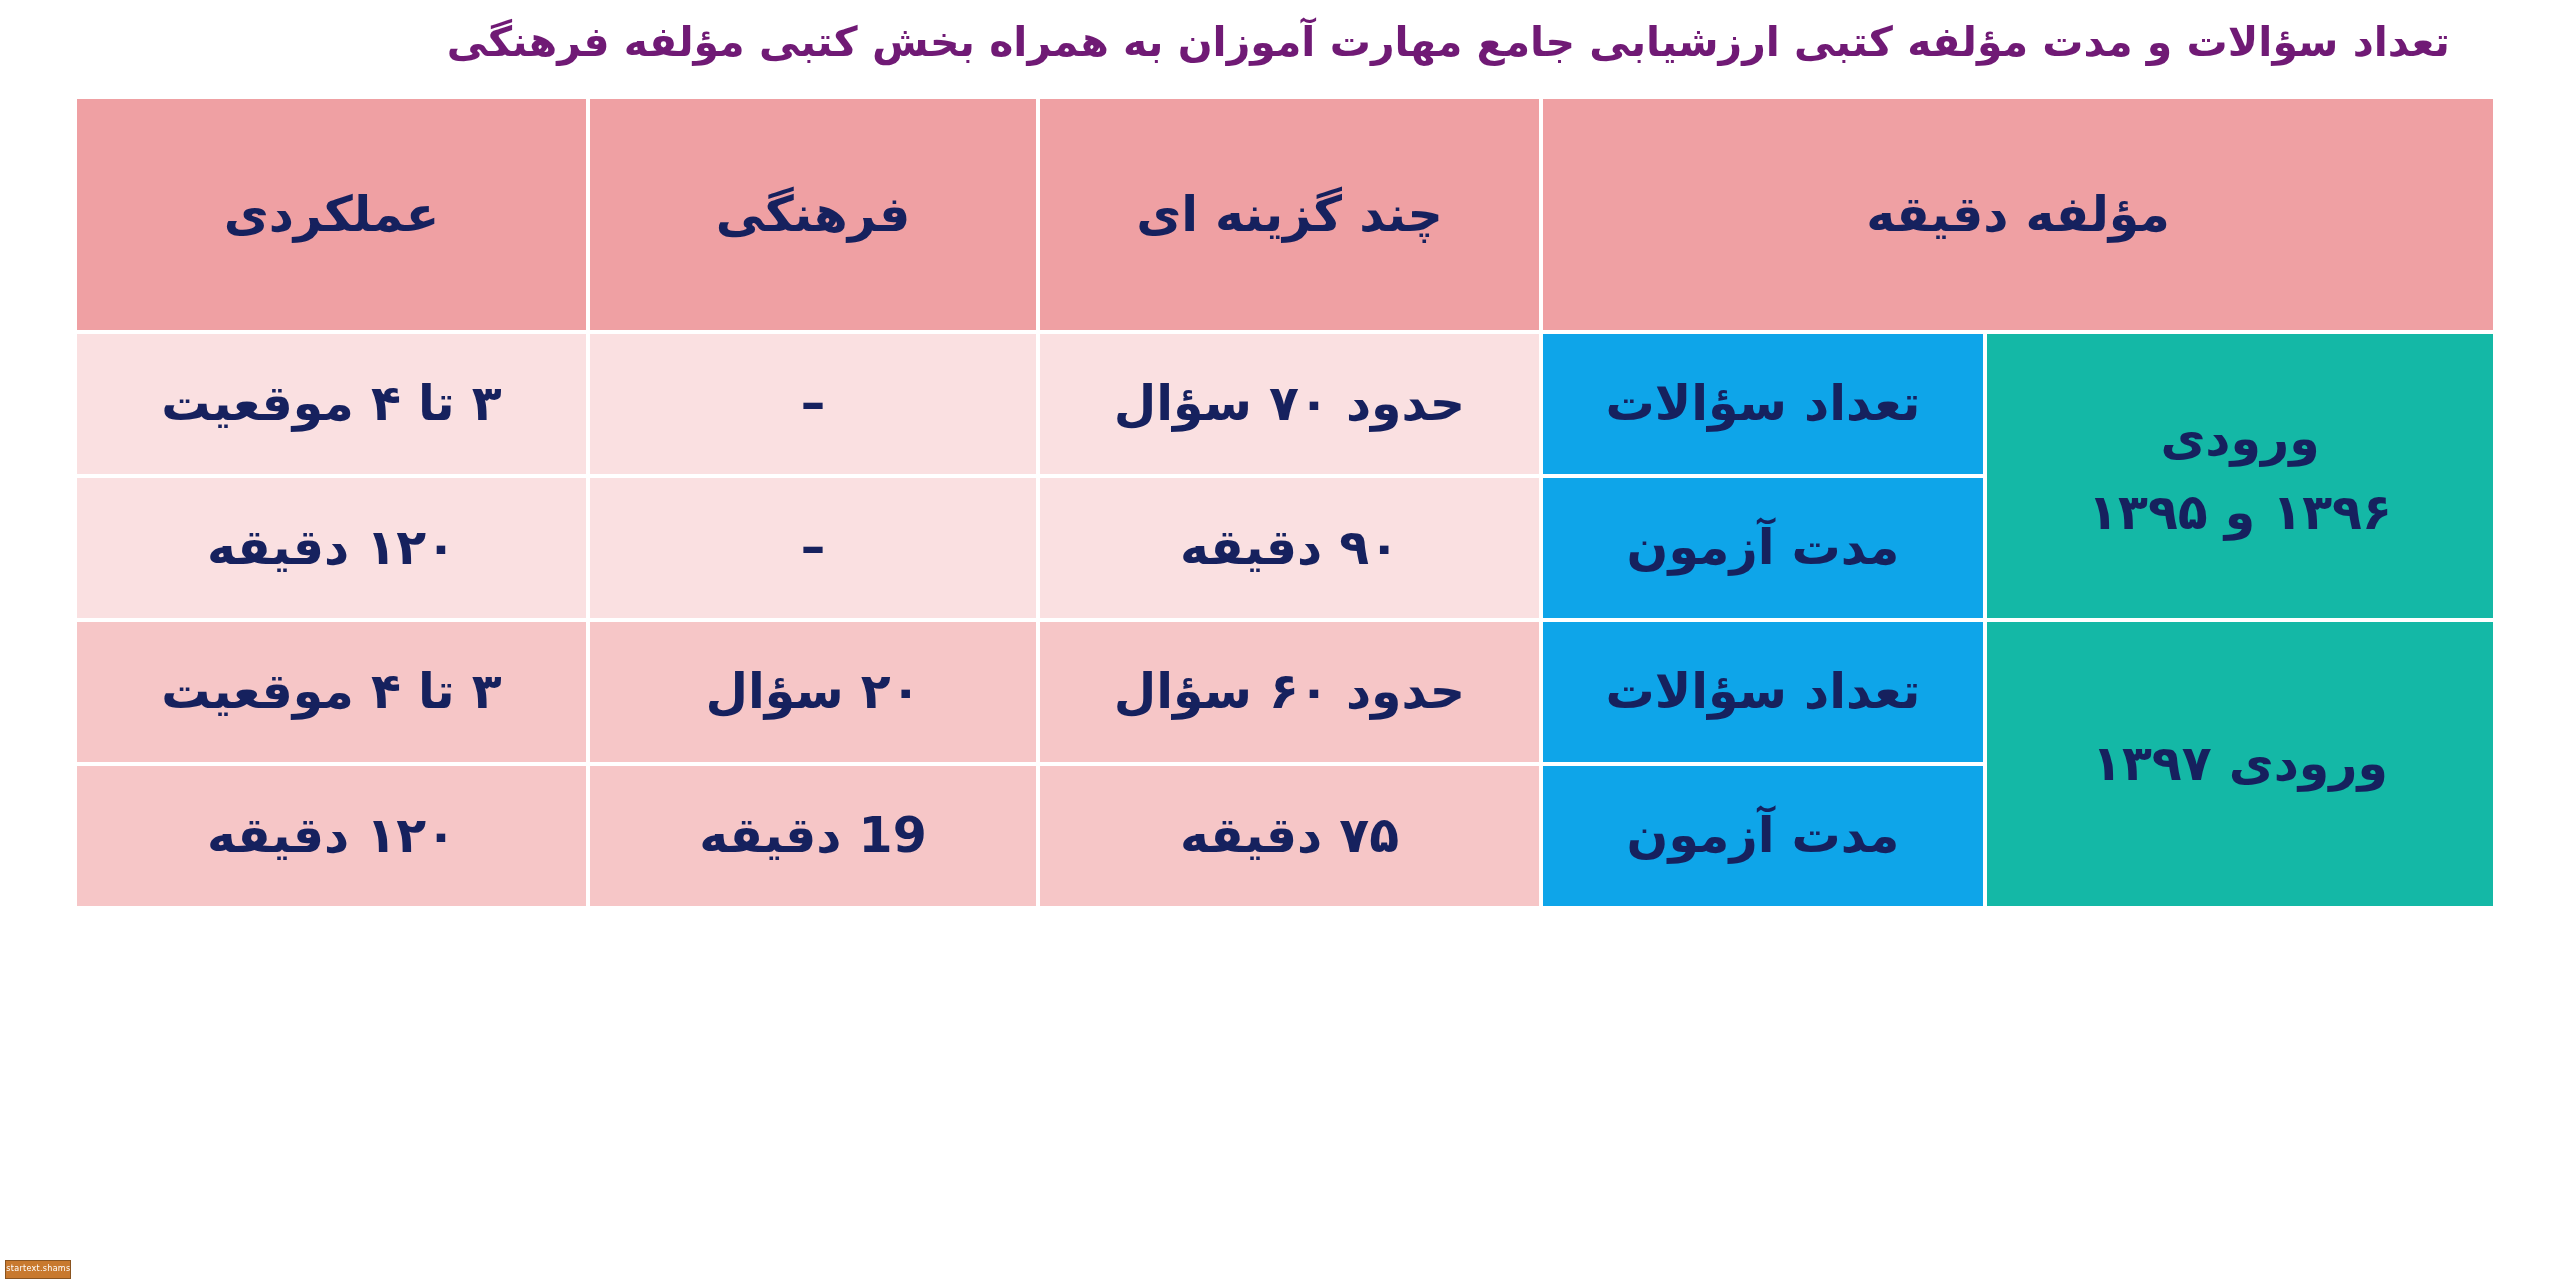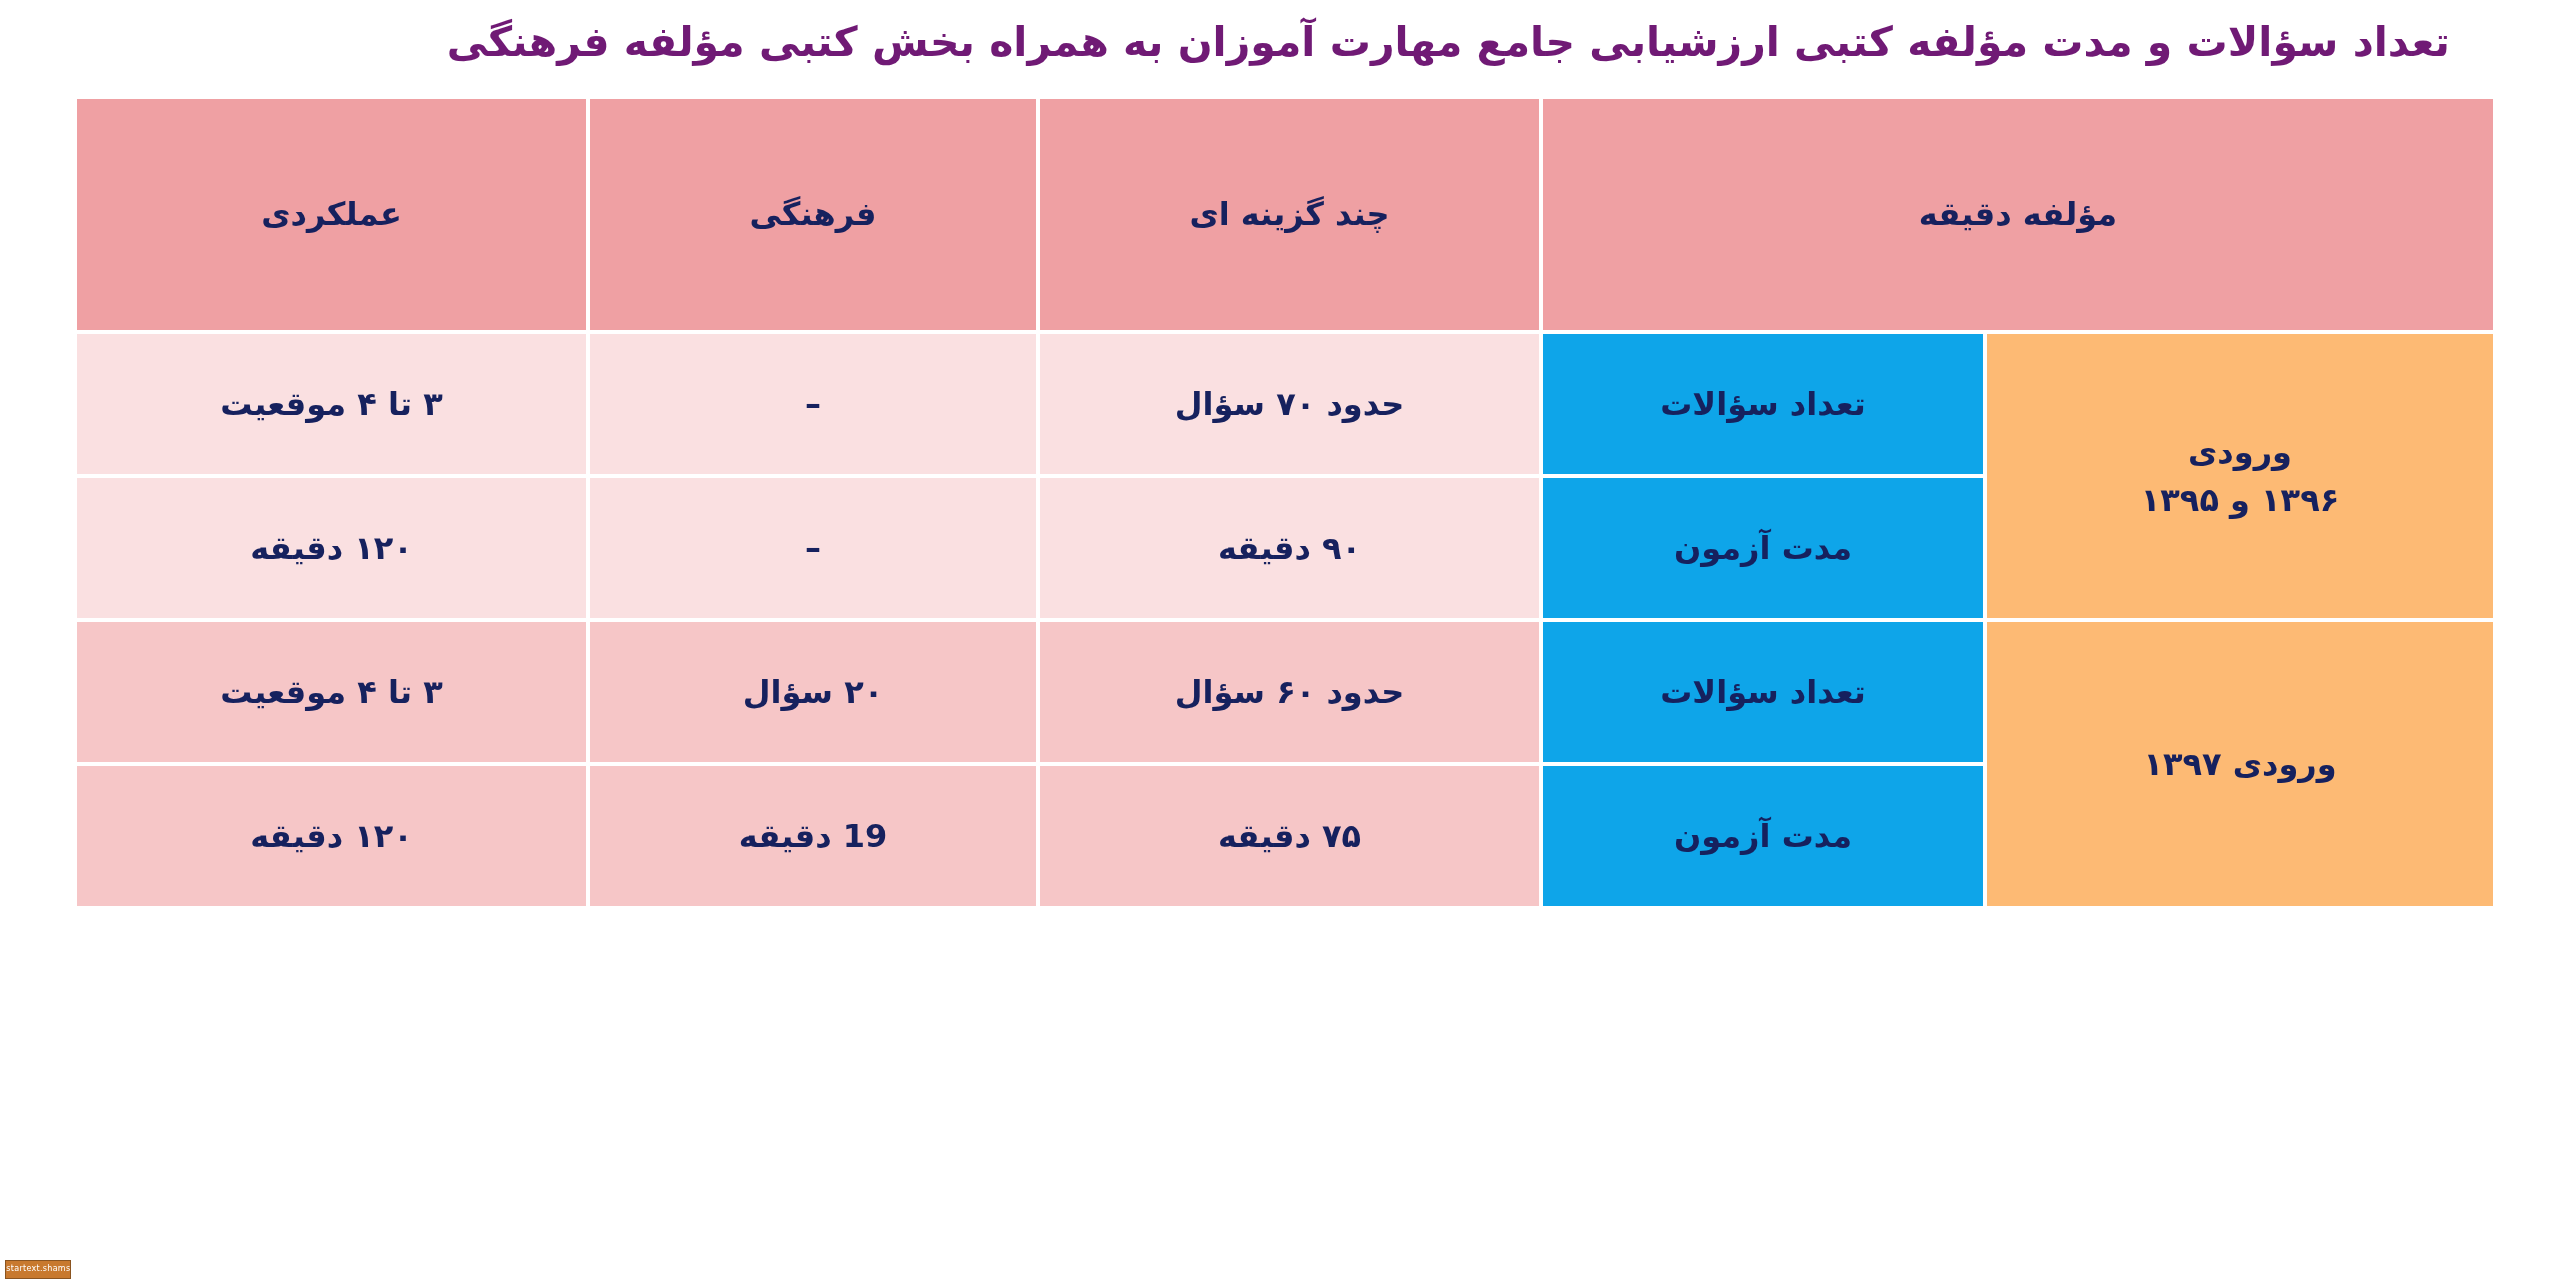--- a/index.html
+++ b/index.html
@@ -44,21 +44,21 @@
     table-layout: fixed;
     margin: 0 auto;
   }
 
   table.main td, table.main th {
     border: 4px solid #ffffff;
     text-align: center;
     vertical-align: middle;
     font-weight: bold;
     color: #16215e;
-    font-size: 32px;
+    font-size: 49px;
     padding: 6.6px 5.3px;
     box-sizing: border-box;
   }
 
   
   col.c-group { width: 510px; }
   col.c-label { width: 444px; }
   col.c-multi { width: 503px; }
   col.c-cult  { width: 450px; }
   col.c-func  { width: 513px; }
@@ -68,21 +68,21 @@
     height: 235px;
     font-size: 37px;
     color: #17215f;
   }
 
   th.header-main {
     
   }
 
   td.group-cell {
-    background: #fdba74;
+    background: #14b8a6;
     font-size: 37px;
     line-height: 1.5;
     color: #17215f;
   }
 
   td.label-cell {
     background: #0ea5e9;
     font-size: 36px;
     color: #17215f;
   }

